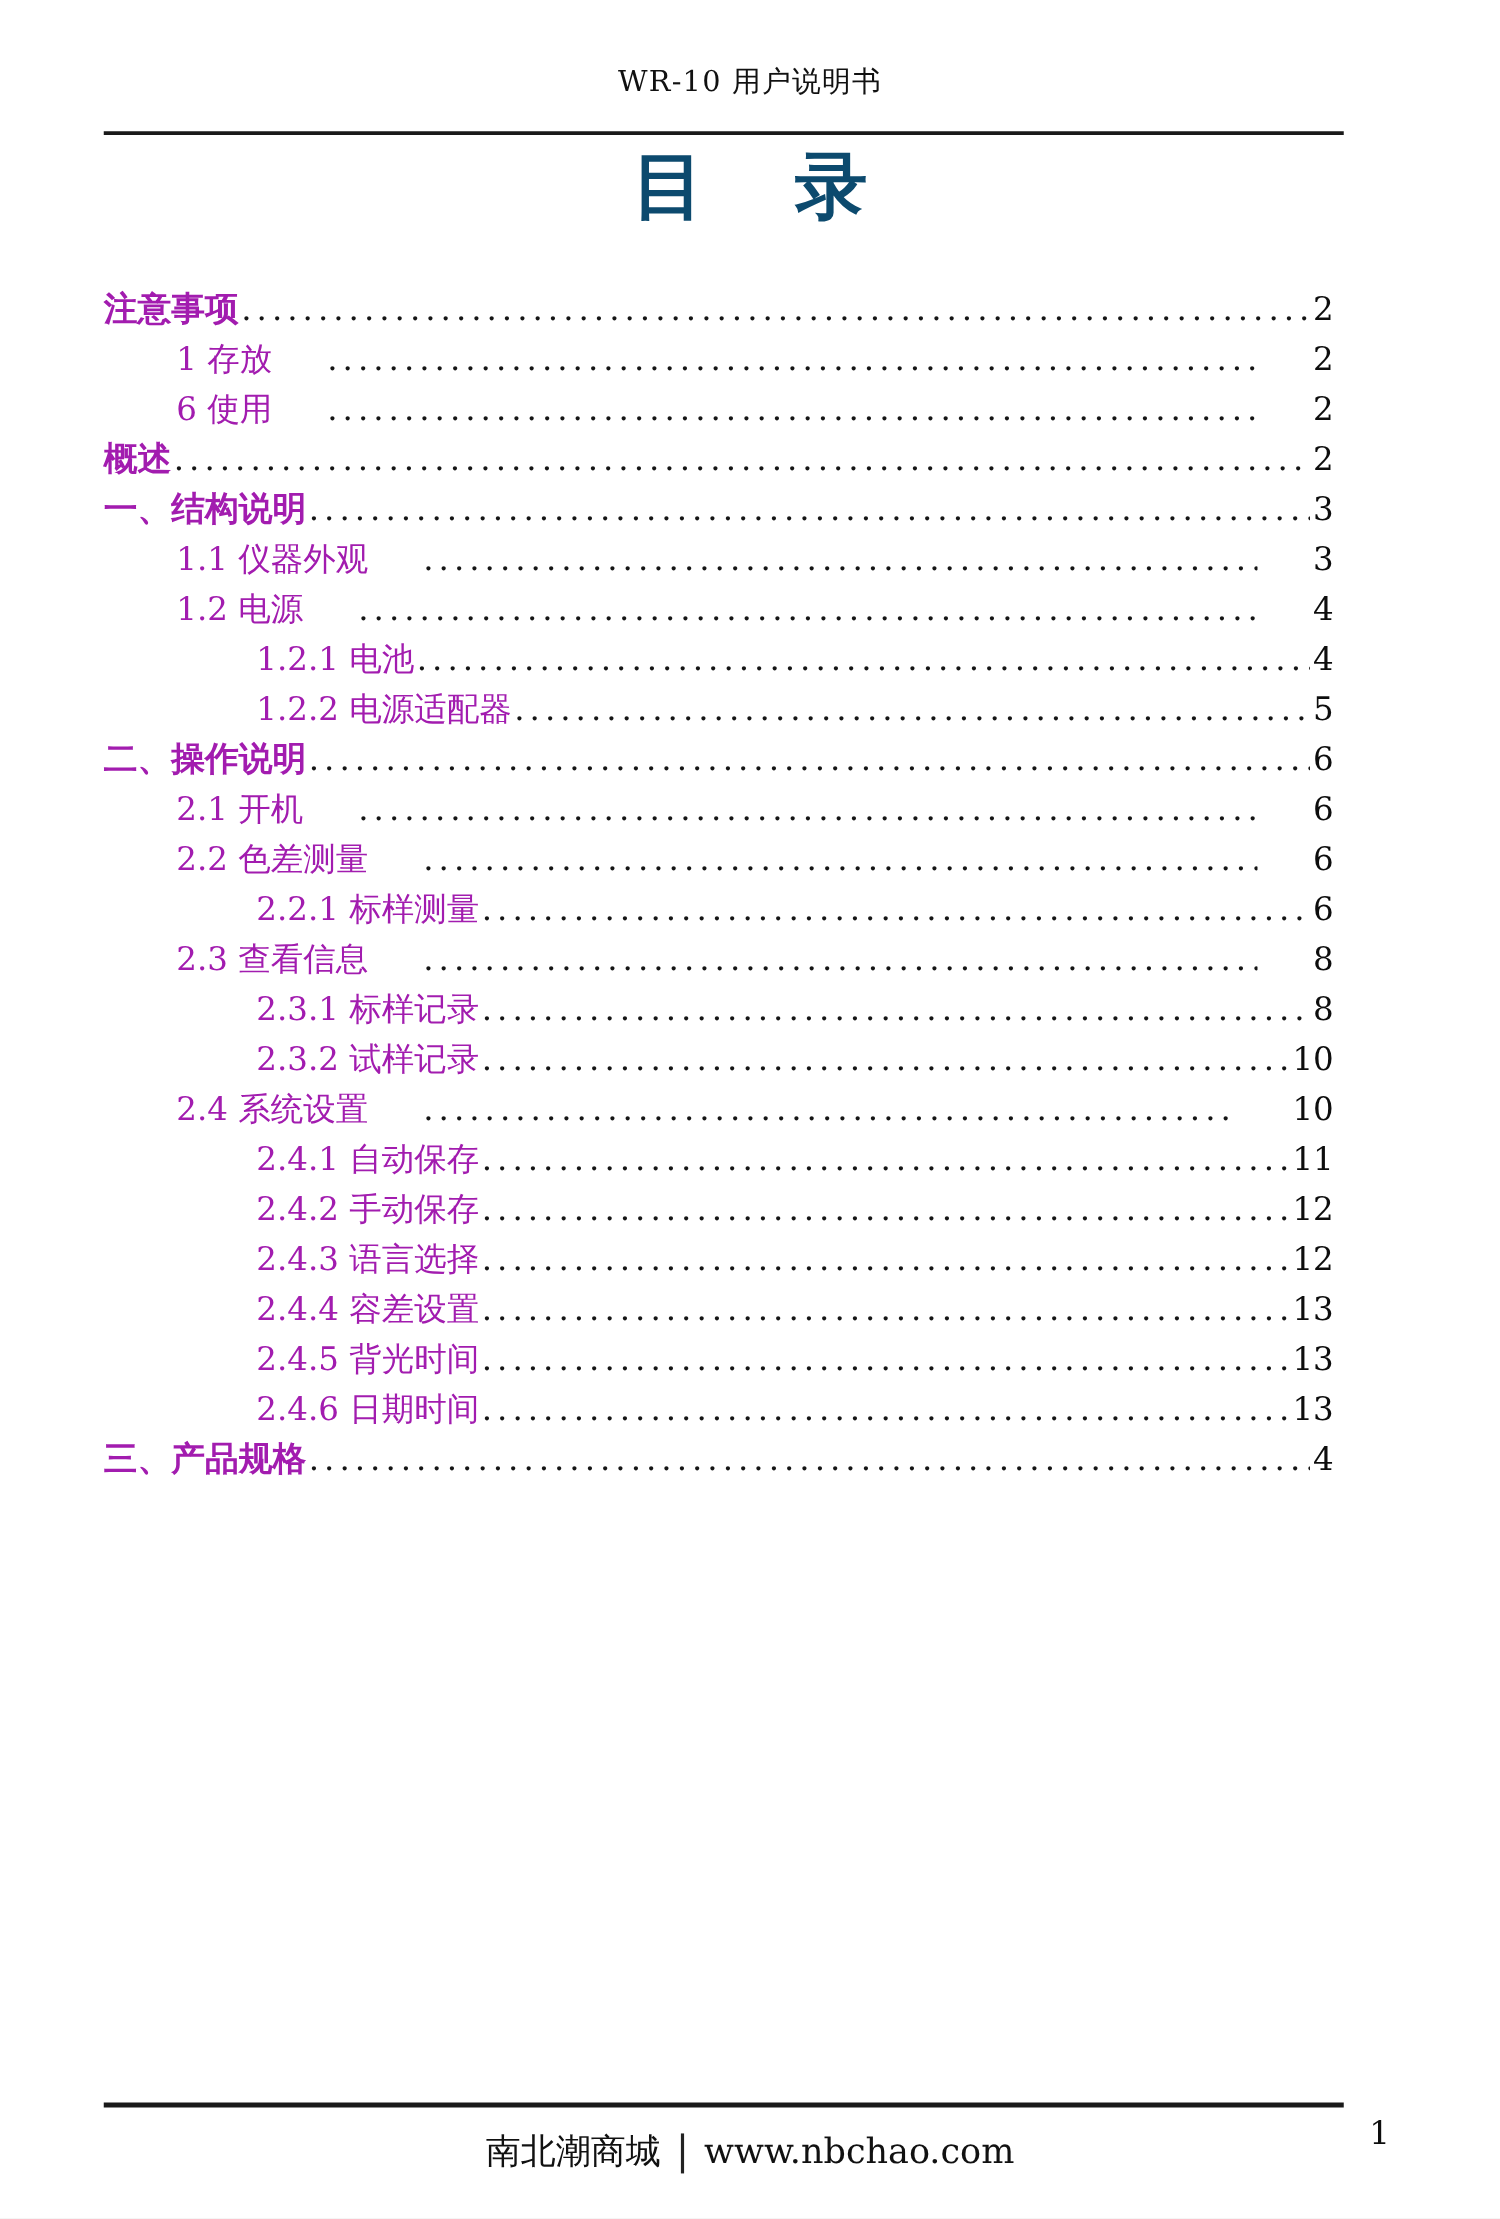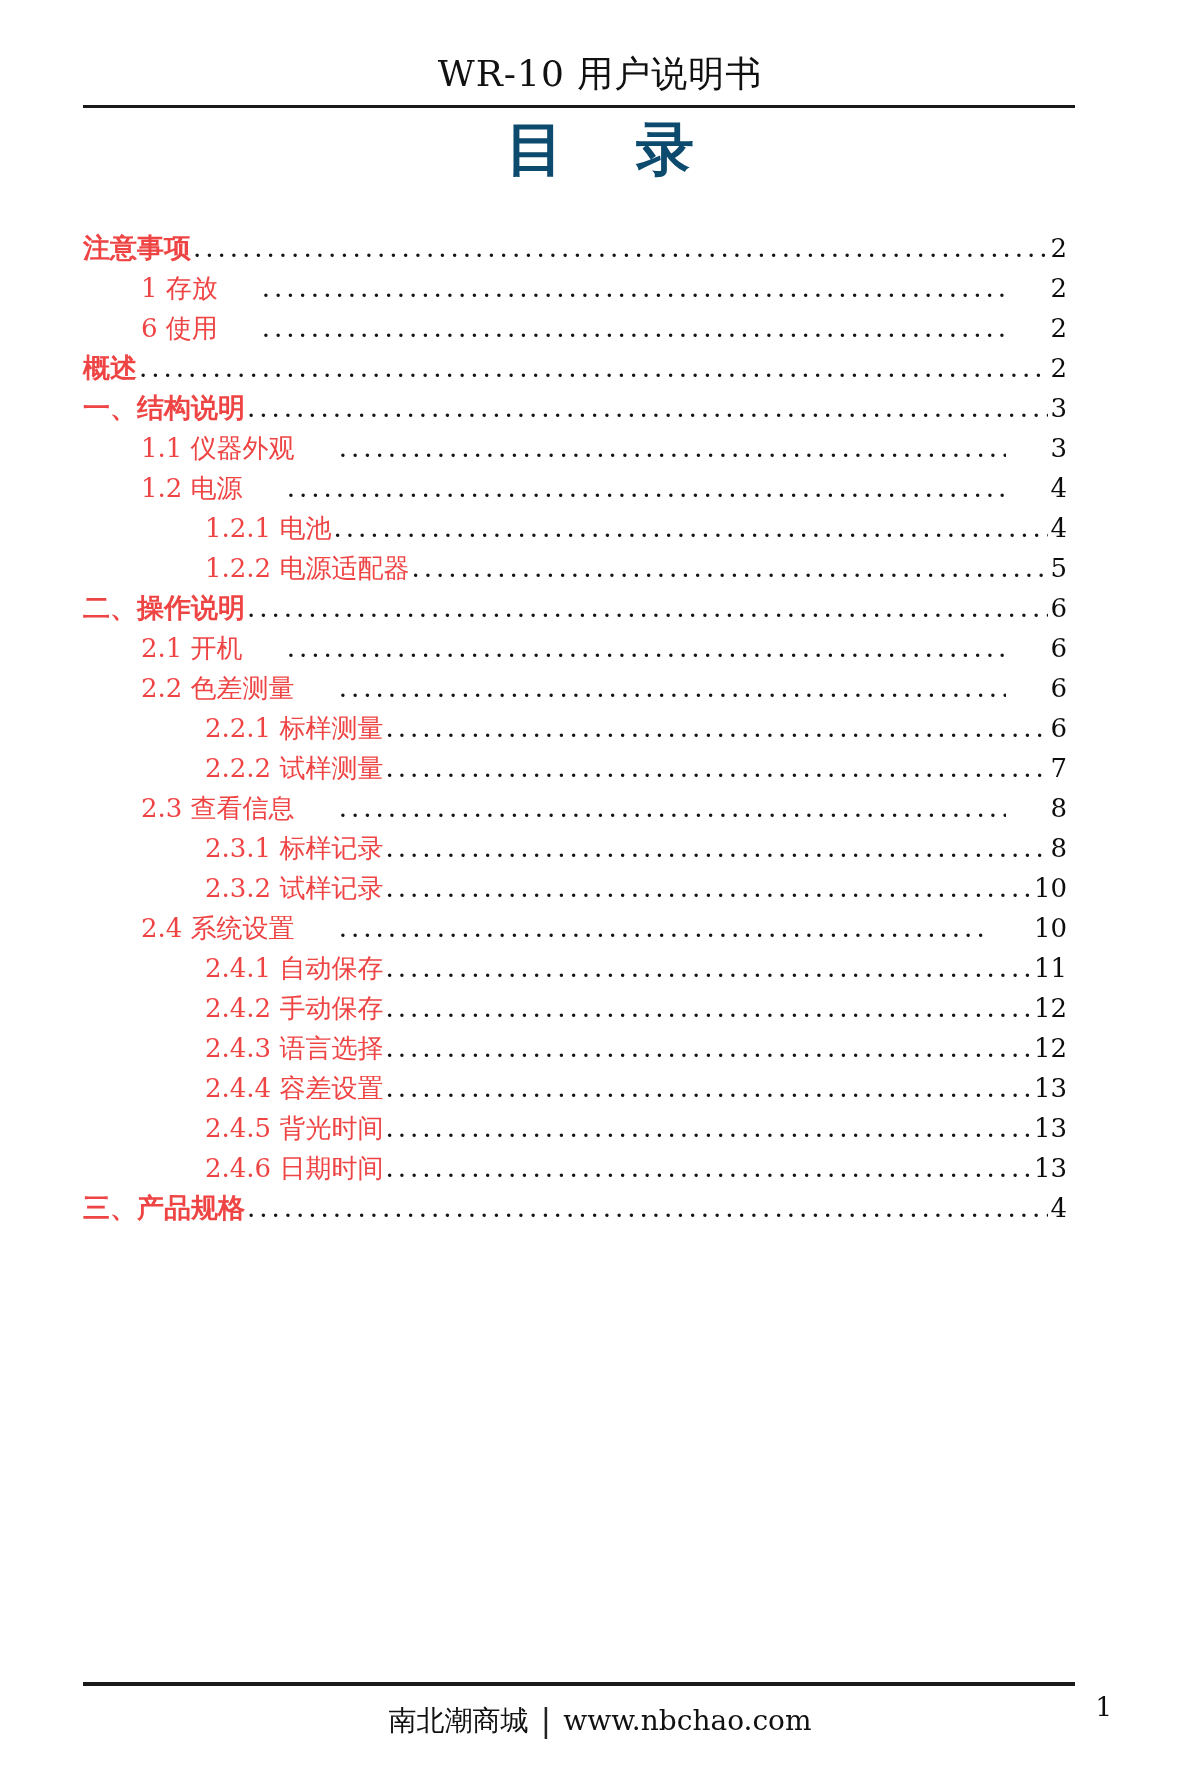--- a/index.html
+++ b/index.html
@@ -10,21 +10,21 @@
     margin: 0 auto;
     background: #ffffff;
     color: #111;
     overflow: hidden;
     font-family: "DejaVu Serif", "Liberation Serif", serif;
   }
   
   .header-text {
     position: absolute; top: 50px; left: 0; width: 100%;
     text-align: center;
-    font-size: 36px; letter-spacing: 1px;
+    font-size: 23px; letter-spacing: 1px;
     font-family: "DejaVu Serif", "Liberation Serif", serif;
   }
   .header-rule {
     position: absolute; top: 105px; left: 83px; width: 992px;
     border-top: 3px solid #1a1a1a;
   }
   
   .doc-title {
     position: absolute; top: 116px; left: 0; width: 100%;
     text-align: center;
@@ -44,21 +44,21 @@
     display: flex;
     align-items: baseline;
     height: 40px;
     line-height: 40px;
     font-size: 26px;
     padding-right: 8px;
   }
   .toc-entry-label {
     white-space: nowrap;
     font-family: "DejaVu Serif", "Liberation Serif", serif;
-    color: #ef4444;
+    color: #a21caf;
   }
   .toc-entry.lvl0 .toc-entry-label {
     font-family: "DejaVu Sans", "Liberation Sans", sans-serif;
     font-weight: 700;
     font-size: 27px;
   }
   .toc-entry.lvl1 { padding-left: 58px; gap: 42px; }
   .toc-entry.lvl2 { padding-left: 122px; align-items: center; }
   .toc-dots {
     flex: 1 1 auto;
@@ -177,25 +177,20 @@
       <div class="toc-entry lvl1">
       <span class="toc-entry-label">2.2 色差测量</span>
       <span class="toc-dots"></span>
       <span class="toc-page-number">6</span>
     </div>
       <div class="toc-entry lvl2">
       <span class="toc-entry-label">2.2.1 标样测量</span>
       <span class="toc-dots"></span>
       <span class="toc-page-number">6</span>
     </div>
-      <div class="toc-entry lvl2">
-      <span class="toc-entry-label">2.2.2 试样测量</span>
-      <span class="toc-dots"></span>
-      <span class="toc-page-number">7</span>
-    </div>
       <div class="toc-entry lvl1">
       <span class="toc-entry-label">2.3 查看信息</span>
       <span class="toc-dots"></span>
       <span class="toc-page-number">8</span>
     </div>
       <div class="toc-entry lvl2">
       <span class="toc-entry-label">2.3.1 标样记录</span>
       <span class="toc-dots"></span>
       <span class="toc-page-number">8</span>
     </div>

